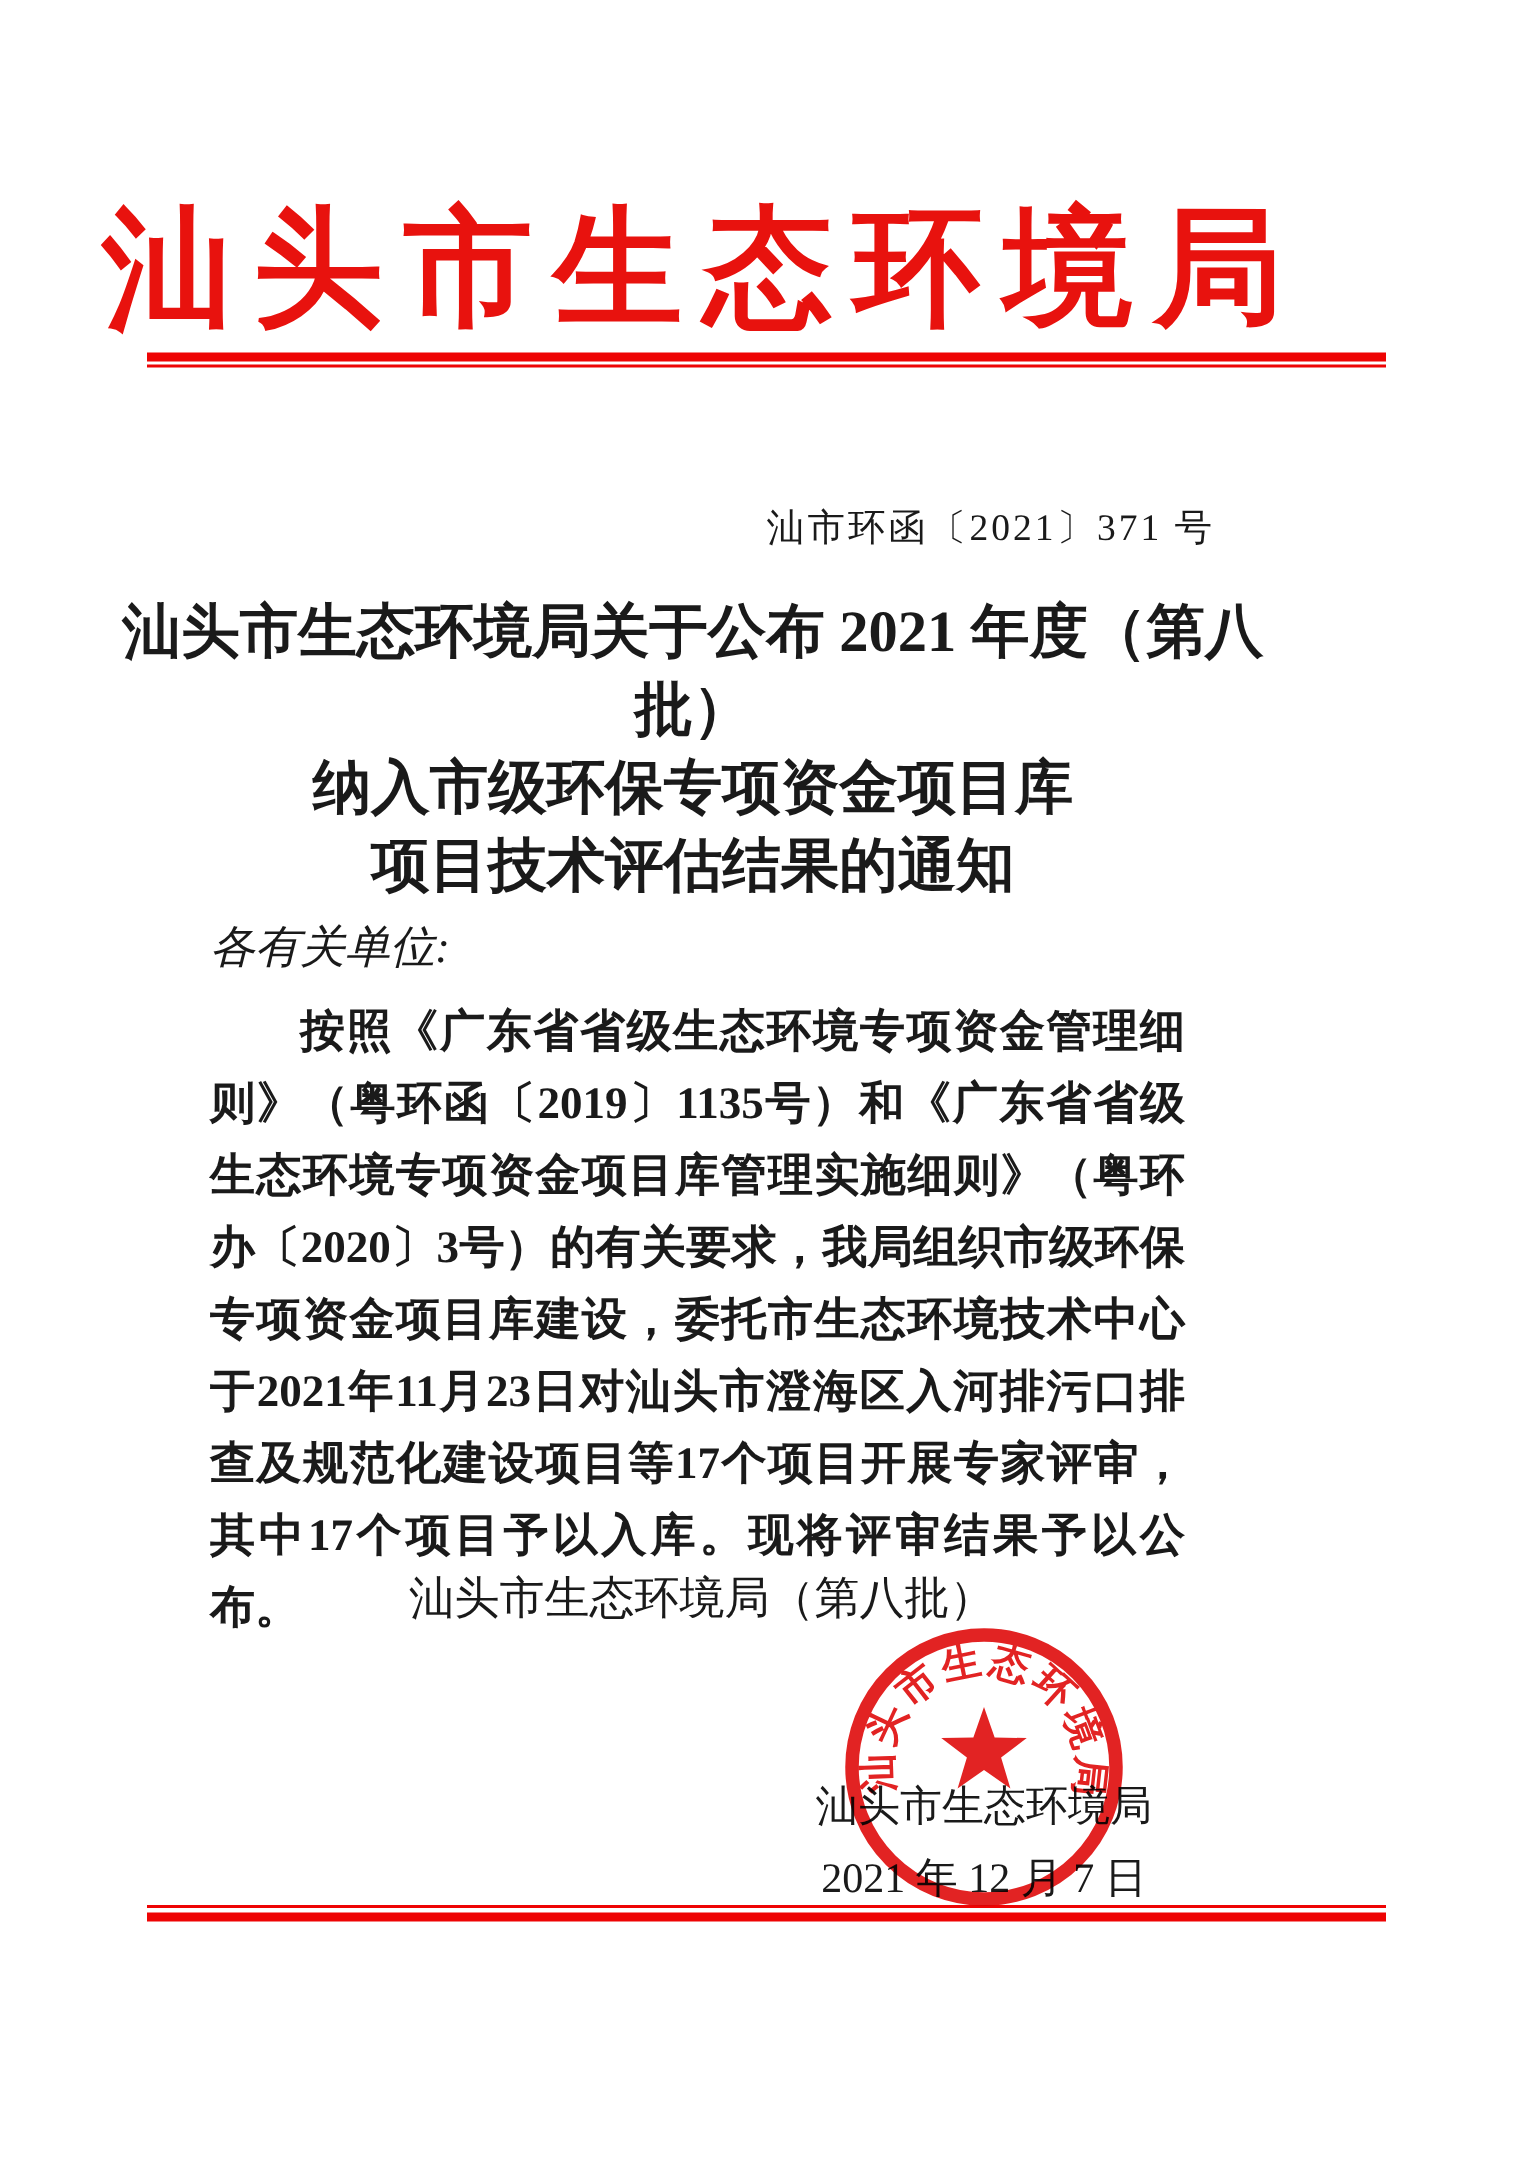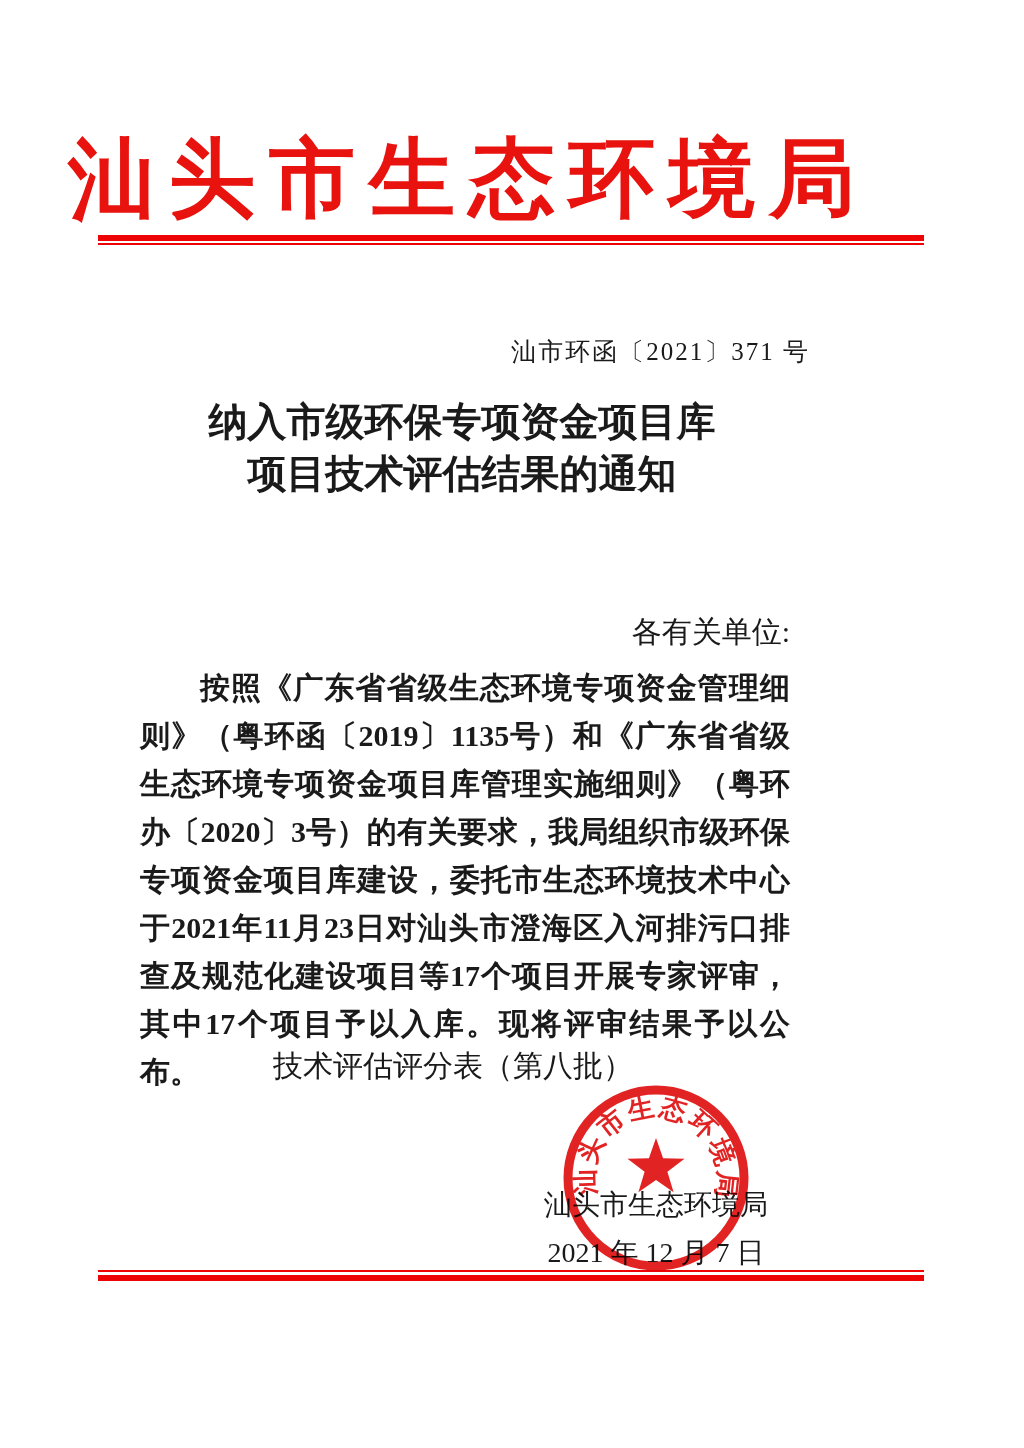--- a/index.html
+++ b/index.html
@@ -39,21 +39,21 @@
   .doc-title{
     position:absolute;top:396px;left:60px;right:60px;
     text-align:center;
     font-size:39px;font-weight:bold;line-height:52px;
   }
   .body-text{
     position:absolute;top:608px;left:140px;right:134px;
     font-size:30px;line-height:48px;
     text-align:justify;
   }
-  .body-text .salutation{text-align:right;}
+  .body-text .salutation{text-align:left;font-style:italic;}
   .body-text .paragraph{margin:8px 0 0 0;text-indent:2em;font-weight:bold;}
   .attachment{
     position:absolute;top:1042px;left:140px;right:100px;
     font-size:30px;line-height:48px;
   }
   .attachment .att-line1{padding-left:50px;white-space:nowrap;}
   .attachment .att-line2{margin-left:133px;white-space:nowrap;}
   .sig-block{
     position:absolute;left:456px;top:1190px;width:400px;
     text-align:center;font-size:28px;line-height:30px;
@@ -82,31 +82,32 @@
   <div class="masthead">汕头市生态环境局</div>
 
   <div class="rule rule-top">
     <div class="thick"></div>
     <div class="thin"></div>
   </div>
 
   <div class="doc-number">汕市环函〔2021〕371 号</div>
 
   <div class="doc-title">
+    <div>汕头市生态环境局关于公布 2021 年度（第八批）</div>
     <div>纳入市级环保专项资金项目库</div>
     <div>项目技术评估结果的通知</div>
   </div>
 
   <div class="body-text">
     <div class="salutation">各有关单位:</div>
     <p class="paragraph">按照《广东省省级生态环境专项资金管理细则》（粤环函〔2019〕1135号）和《广东省省级生态环境专项资金项目库管理实施细则》（粤环办〔2020〕3号）的有关要求，我局组织市级环保专项资金项目库建设，委托市生态环境技术中心于2021年11月23日对汕头市澄海区入河排污口排查及规范化建设项目等17个项目开展专家评审，其中17个项目予以入库。现将评审结果予以公布。</p>
   </div>
 
   <div class="attachment">
-    <div class="att-line2">技术评估评分表（第八批）</div>
+    <div class="att-line2">汕头市生态环境局（第八批）</div>
   </div>
 
   <div class="sig-block">
     <div class="sig-agency">汕头市生态环境局</div>
     <div class="sig-date">2021 年 12 月 7 日</div>
   </div>
 
   <svg class="seal" viewBox="0 0 200 200" aria-hidden="true">
     <defs>
       <path id="sealArc" d="M 41.7 121.2 A 62 62 0 1 1 158.3 121.2" fill="none"></path>

